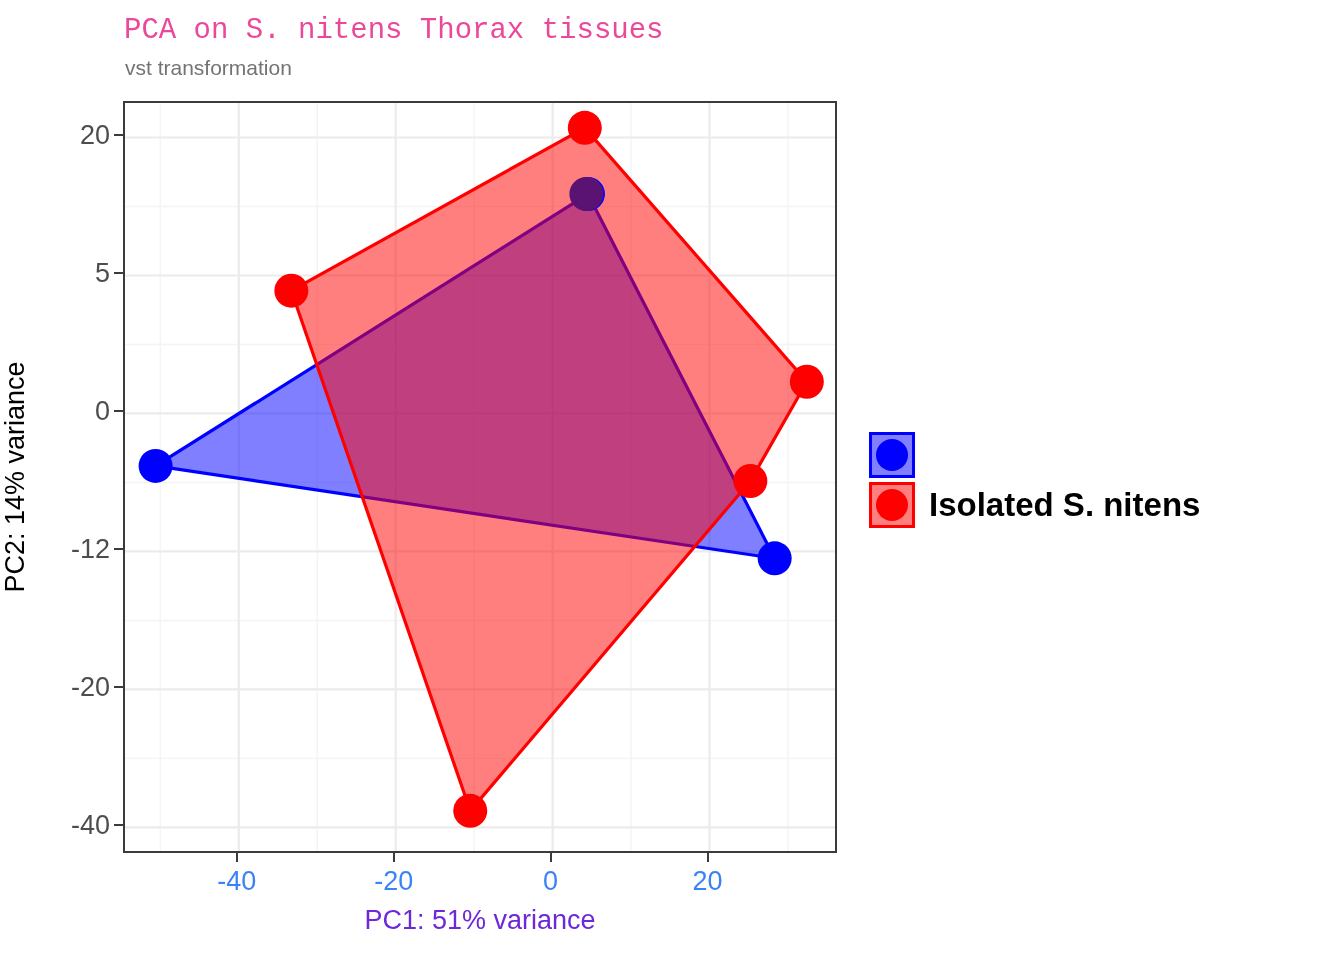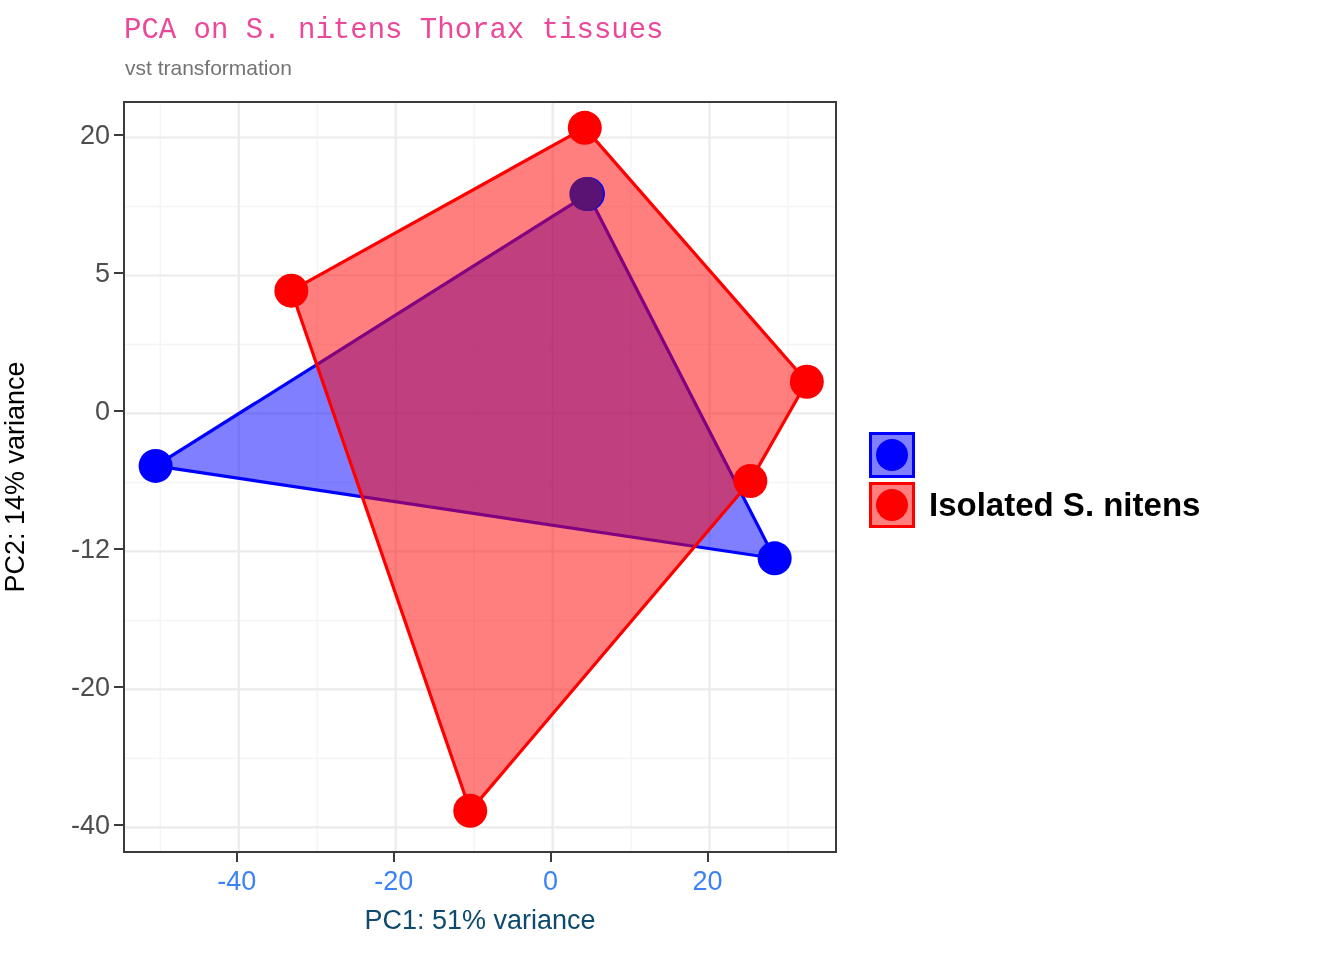--- a/index.html
+++ b/index.html
@@ -40,21 +40,21 @@
     white-space: nowrap;
   }
   
   #x-axis-title {
     position: absolute;
     left: 123px;
     top: 905px;
     width: 714px;
     text-align: center;
     font-size: 27px;
-    color: #0c4a6e;
+    color: #6d28d9;
   }
   #y-axis-title {
     position: absolute;
     left: 0px;
     top: 0px;
     width: 752px;
     height: 36px;
     transform: translate(-358px, 459px) rotate(-90deg);
     text-align: center;
     font-size: 27px;

